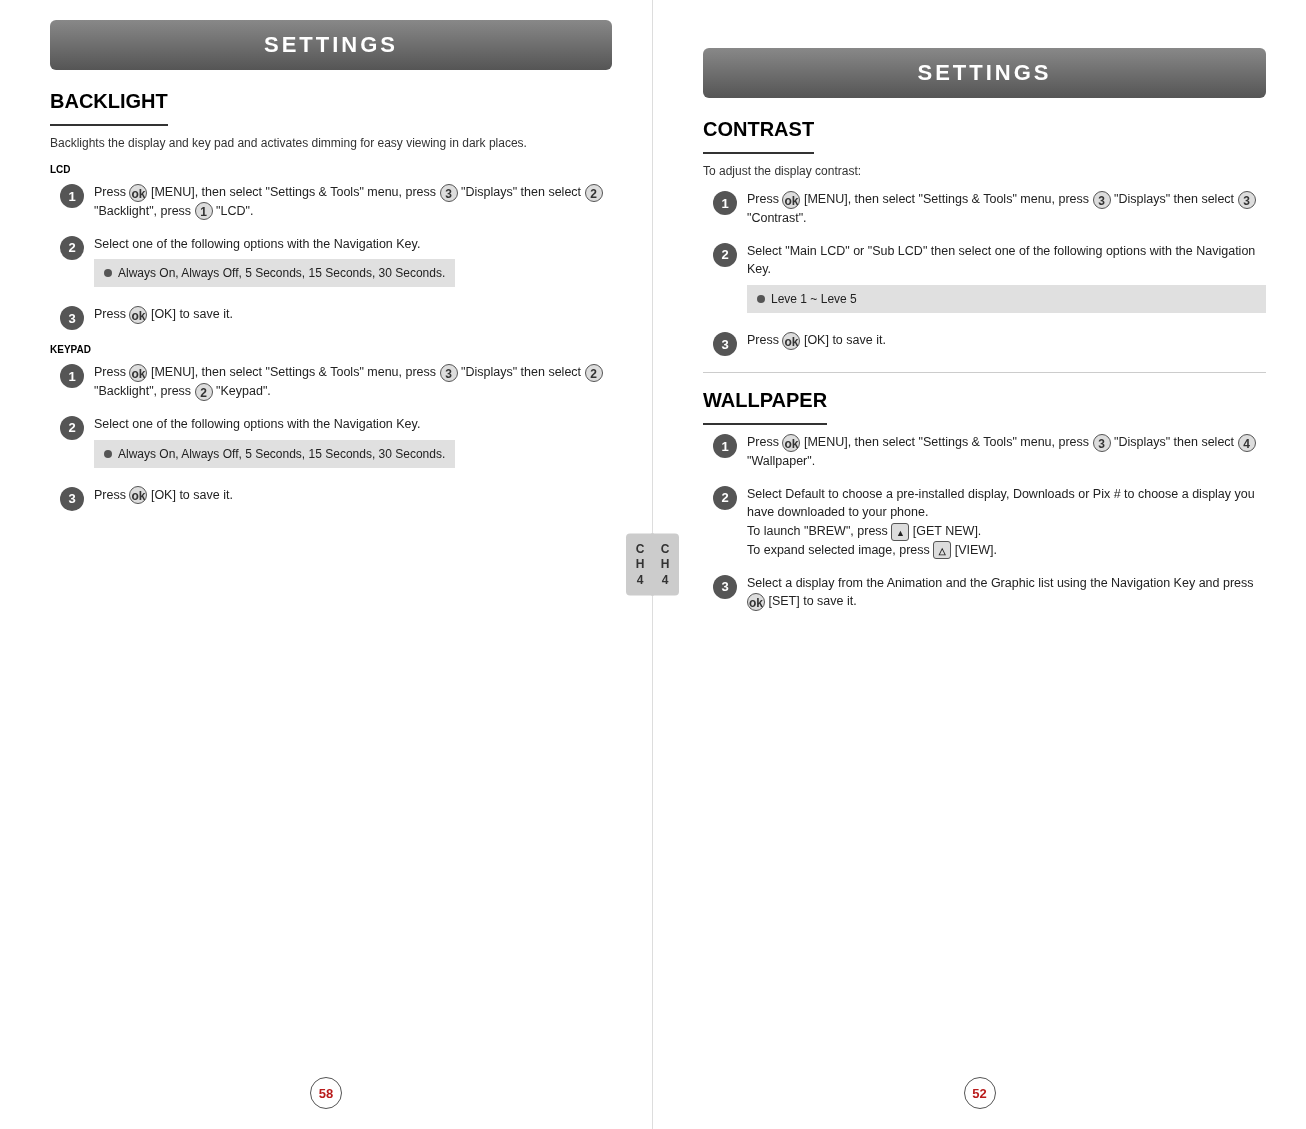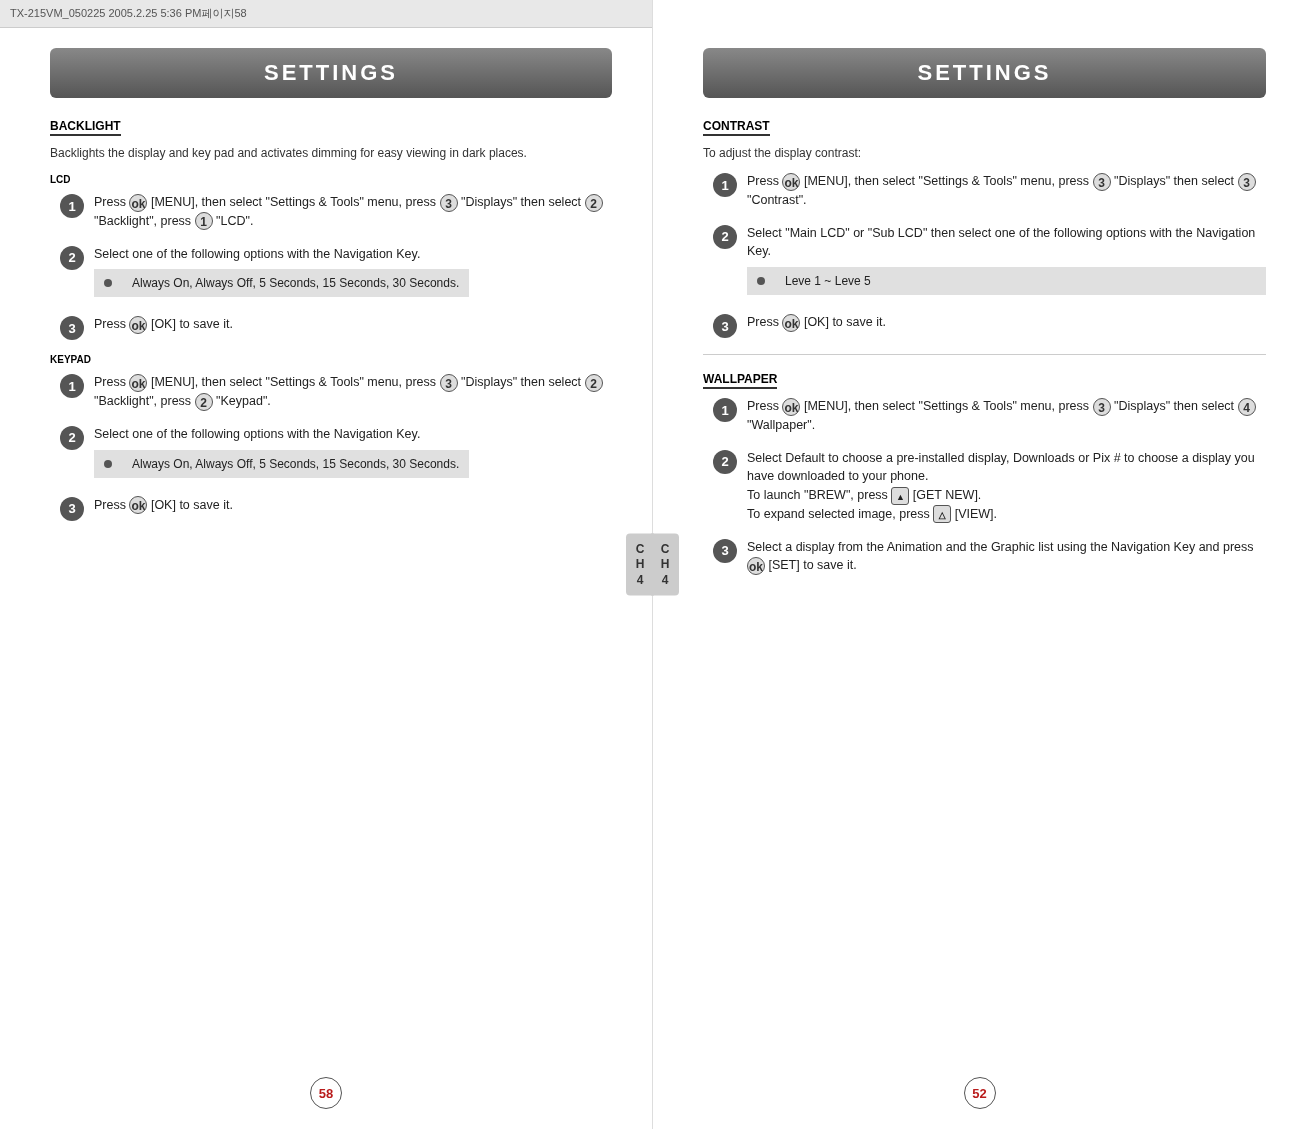--- a/index.html
+++ b/index.html
@@ -64,24 +64,24 @@
       font-size: 22px;
       font-weight: bold;
       letter-spacing: 3px;
       padding: 12px 0;
       margin-bottom: 20px;
       border-radius: 6px;
     }
 
     
     .section-title {
-      font-size: 12px;
+      font-size: 20px;
       font-weight: bold;
       border-bottom: 2px solid #333;
-      padding-bottom: 1px;
+      padding-bottom: 11px;
       margin-bottom: 8px;
       display: inline-block;
     }
 
     .sub-title {
       font-size: 10px;
       font-weight: bold;
       margin-top: 12px;
       margin-bottom: 8px;
     }
@@ -128,21 +128,21 @@
 
     
     .option-box {
       background: #e0e0e0;
       padding: 5px 10px;
       margin-top: 6px;
       margin-bottom: 4px;
       font-size: 12px;
       display: flex;
       align-items: center;
-      gap: 20px;
+      gap: 6px;
     }
 
     .bullet-dot {
       width: 8px;
       height: 8px;
       background: #555;
       border-radius: 50%;
       flex-shrink: 0;
     }
 
@@ -216,23 +216,20 @@
       color: #555;
       margin-bottom: 0;
     }
   </style>
 </head>
 <body>
 
 <div class="page">
 
   <div class="panel panel-left">
-    <div class="top-bar">
-      <span>TX-215VM_050225  2005.2.25 5:36 PM페이지58</span>
-    </div>
     <div class="panel-inner">
       <div class="settings-header">SETTINGS</div>
 
       <div>
         <div class="section-title">BACKLIGHT</div>
         <div class="description">Backlights the display and key pad and activates dimming for easy viewing in dark places.</div>
 
         
         <div class="sub-title">LCD</div>
         <div class="steps">

